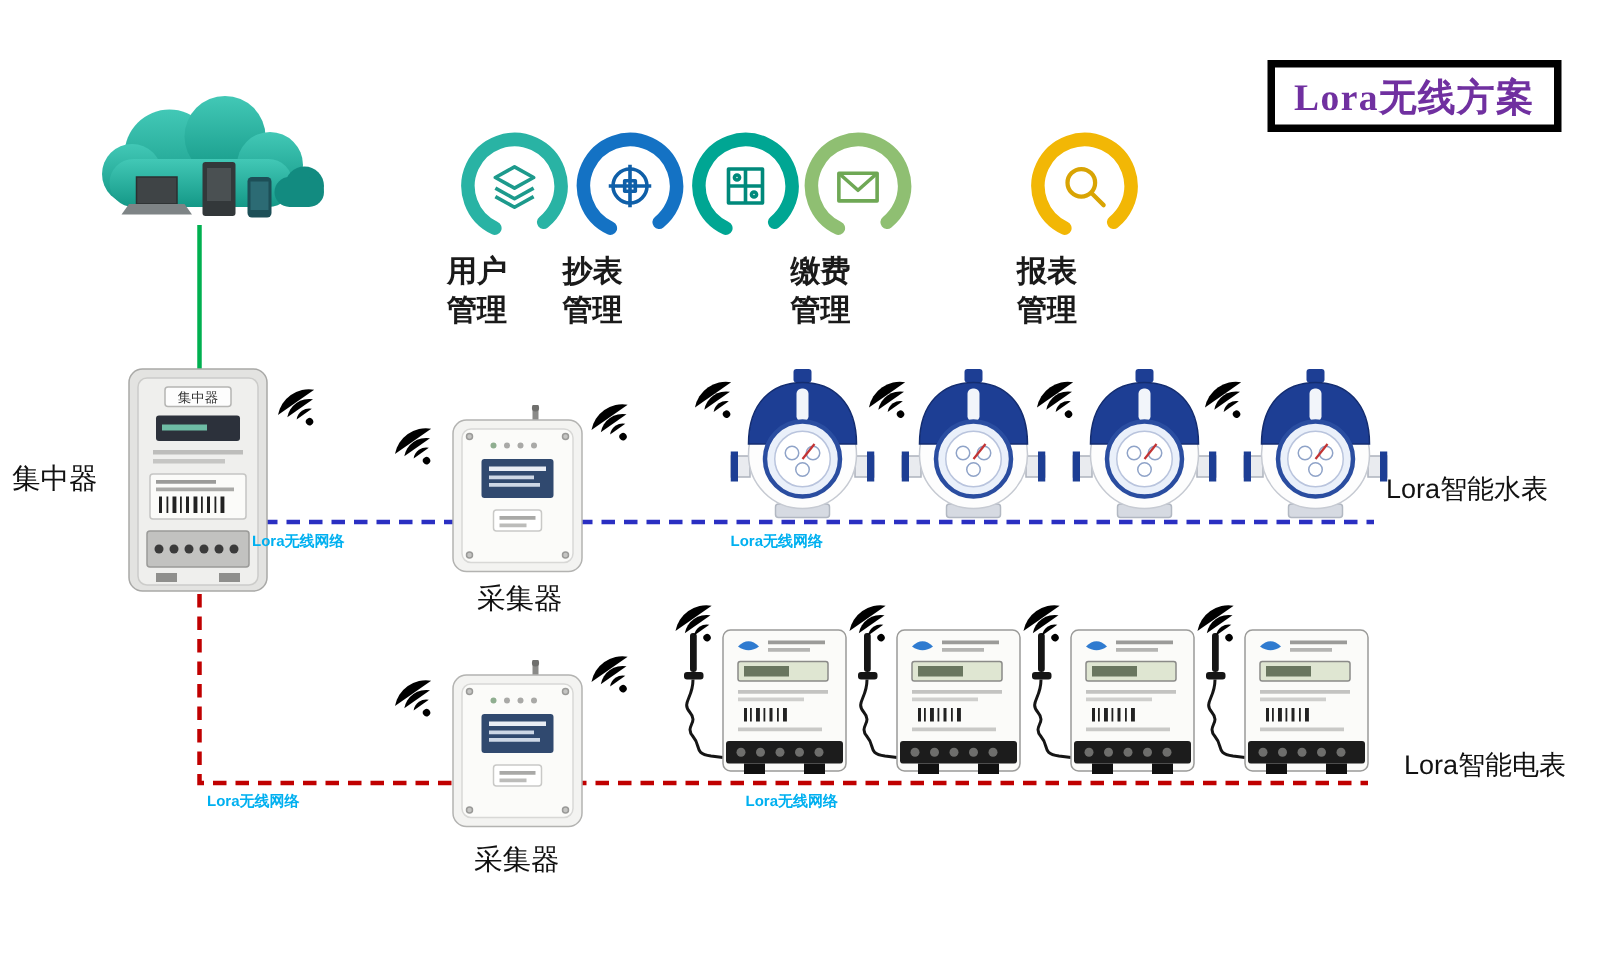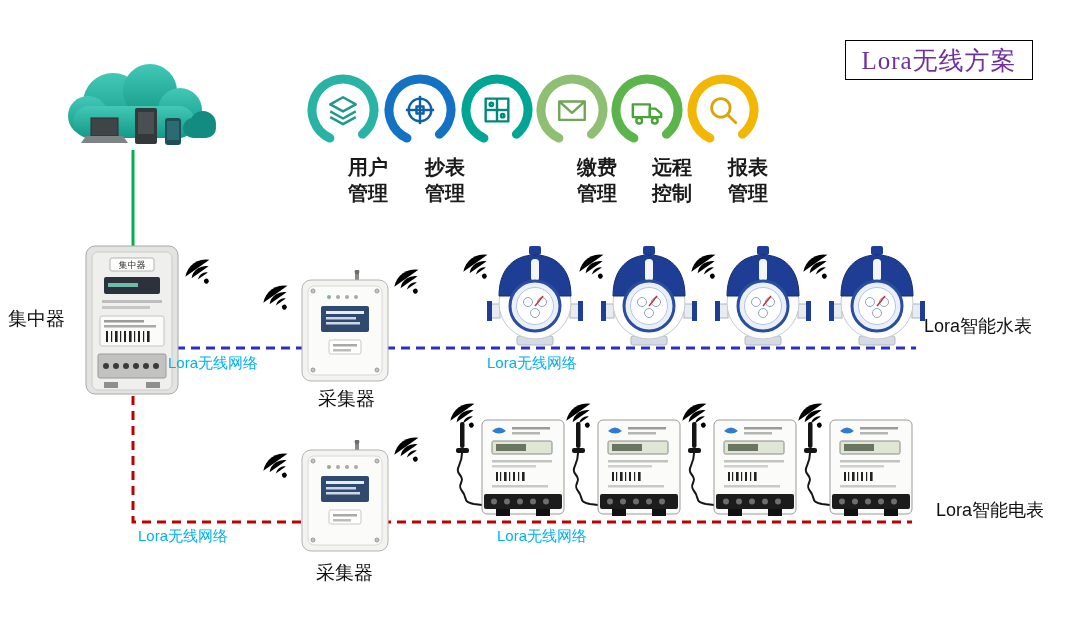--- a/index.html
+++ b/index.html
@@ -1,38 +1,38 @@
 <!DOCTYPE html>
 <html style="--title: #7030A0; --green: #00B050; --blue-line: #2A2FC2; --red-line: #C00000; --cyan: #00B0F0; --wifi: #1E88E5; --cloud: #23B2A2; --navy: #1D3E94;"><head>
 <meta charset="utf-8">
 <style>
   html,body{margin:0;padding:0;background:#fff;}
   #canvas{position:relative;width:1066px;height:640px;background:#ffffff;
           font-family:"Liberation Sans",sans-serif;overflow:hidden;}
   .abs{position:absolute;}
   .z1{z-index:1}.z2{z-index:2}.z3{z-index:3}.z4{z-index:4}
 
-  .title-box{left:845px;top:40px;width:186px;height:38px;border:1px solid #000000;
+  .title-box{left:845px;top:40px;width:186px;height:38px;border:5px solid #000000;
              display:flex;align-items:center;justify-content:center;
-             font-family:"Liberation Serif",serif;font-weight:normal;font-size:25px;
+             font-family:"Liberation Serif",serif;font-weight:bold;font-size:25px;
              color:var(--title,#7030A0);letter-spacing:1px;background:#fff;}
 
   .proto{left:138px;top:172px;font-weight:bold;font-size:16px;line-height:28px;
          color:var(--green,#00B050);}
   .proto .chk{margin-right:9px;font-size:15px;}
 
-  .feature{top:72px;width:90px;height:140px;text-align:right;}
+  .feature{top:86px;width:90px;height:140px;text-align:left;}
   .feature .ring{position:absolute;left:7px;top:0;}
   .feature .ficon{position:absolute;left:28px;top:21px;}
   .feat-label{position:absolute;left:0;top:82px;width:90px;font-weight:bold;
               font-size:20px;line-height:26px;color:#1a1a1a;}
 
   .dev-label{font-size:19px;color:#111;}
   .meter-label{font-size:18px;color:#111;}
-  .net-label{font-size:15px;font-weight:normal;color:var(--cyan,#00B0F0);}
+  .net-label{font-size:10px;font-weight:bold;color:var(--cyan,#00B0F0);}
   .navy{fill:var(--navy,#1D3E94);}
 </style>
 </head>
 <body>
 
 <div id="canvas">
 
   <svg width="0" height="0" style="position:absolute">
     <defs>
       <linearGradient id="cg" x1="0" y1="0" x2="0" y2="1">
@@ -213,37 +213,20 @@
         <rect x="3" y="6" width="18" height="13"></rect>
           <path d="M3,6 L12,14 L21,6"></path>
       </g>
     </svg>
     <div class="feat-label">
       <div>缴费</div>
       <div>管理</div>
     </div>
   </div>
 
-  <div class="abs z2 feature" style="left:602px">
-    <svg class="ring" width="76" height="76" viewBox="0 0 76 76">
-        <circle cx="38" cy="38" r="31" fill="none" stroke-width="9" stroke-linecap="round" stroke-dasharray="160 35" transform="rotate(115 38 38)" stroke="#5CB54A"></circle>
-      </svg>
-    <svg class="ficon" width="34" height="34" viewBox="0 0 24 24">
-      <g fill="none" stroke-width="1.7" stroke-linejoin="round" stroke="#47A437">
-        <rect x="2" y="8" width="12" height="9"></rect>
-          <path d="M14,11 h4 l4,3.5 v2.5 h-8 z"></path>
-          <circle cx="6.5" cy="19.5" r="2"></circle>
-          <circle cx="17.5" cy="19.5" r="2"></circle>
-      </g>
-    </svg>
-    <div class="feat-label">
-      <div>远程</div>
-      <div>控制</div>
-    </div>
-  </div>
 
   <div class="abs z2 feature" style="left:678px">
     <svg class="ring" width="76" height="76" viewBox="0 0 76 76">
         <circle cx="38" cy="38" r="31" fill="none" stroke-width="9" stroke-linecap="round" stroke-dasharray="160 35" transform="rotate(115 38 38)" stroke="#F2B705"></circle>
       </svg>
     <svg class="ficon" width="34" height="34" viewBox="0 0 24 24">
       <g fill="none" stroke-width="2" stroke-linecap="round" stroke="#D9A404">
         <circle cx="10.5" cy="10.5" r="6.5"></circle>
           <line x1="15.5" y1="15.5" x2="21" y2="21"></line>
       </g>

